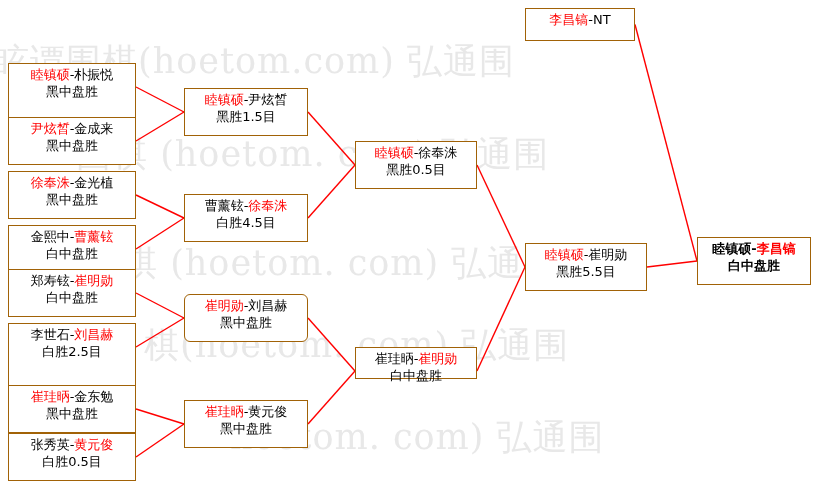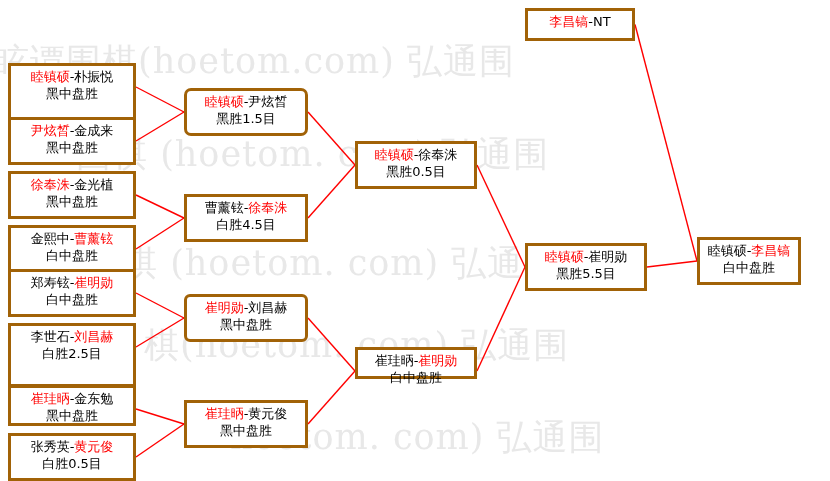--- a/index.html
+++ b/index.html
@@ -31,21 +31,21 @@
   }
   .lines {
     position: absolute;
     inset: 0;
     z-index: 2;
     pointer-events: none;
   }
   .node {
     position: absolute;
     z-index: 3;
-    border: 3px solid #a16207;
+    border: 1px solid #a16207;
     background: #ffffff;
     box-sizing: border-box;
     text-align: center;
     line-height: 1.28;
     font-size: 13px;
     color: #000000;
     padding: 3px 4px 4px 4px;
     white-space: nowrap;
   }
   .node .l1 { display: block; }
@@ -99,29 +99,29 @@
       <span class="l2"><span class="k">白中盘胜</span></span>
     </div>
     <div class="node" style="left: 8px; top: 269px; width: 128px; height: 48px;">
       <span class="l1"><span class="k">郑寿铉-</span><span class="r">崔明勋</span></span>
       <span class="l2"><span class="k">白中盘胜</span></span>
     </div>
     <div class="node" style="left: 8px; top: 323px; width: 128px; height: 64px;">
       <span class="l1"><span class="k">李世石-</span><span class="r">刘昌赫</span></span>
       <span class="l2"><span class="k">白胜2.5目</span></span>
     </div>
-    <div class="node" style="left: 8px; top: 385px; width: 128px; height: 41px;">
+    <div class="node" style="left: 8px; top: 385px; width: 128px; height: 48px;">
       <span class="l1"><span class="r">崔珪昞</span><span class="k">-金东勉</span></span>
       <span class="l2"><span class="k">黑中盘胜</span></span>
     </div>
     <div class="node" style="left: 8px; top: 433px; width: 128px; height: 48px;">
       <span class="l1"><span class="k">张秀英-</span><span class="r">黄元俊</span></span>
       <span class="l2"><span class="k">白胜0.5目</span></span>
     </div>
-    <div class="node" style="left: 184px; top: 88px; width: 124px; height: 48px; border-radius: 7px;">
+    <div class="node" style="left: 184px; top: 88px; width: 124px; height: 48px;">
       <span class="l1"><span class="r">睦镇硕</span><span class="k">-尹炫晳</span></span>
       <span class="l2"><span class="k">黑胜1.5目</span></span>
     </div>
     <div class="node" style="left: 184px; top: 194px; width: 124px; height: 48px;">
       <span class="l1"><span class="k">曹薰铉-</span><span class="r">徐奉洙</span></span>
       <span class="l2"><span class="k">白胜4.5目</span></span>
     </div>
     <div class="node" style="left: 184px; top: 294px; width: 124px; height: 48px; border-radius: 6px;">
       <span class="l1"><span class="r">崔明勋</span><span class="k">-刘昌赫</span></span>
       <span class="l2"><span class="k">黑中盘胜</span></span>
@@ -138,17 +138,17 @@
       <span class="l1"><span class="k">崔珪昞-</span><span class="r">崔明勋</span></span>
       <span class="l2"><span class="k">白中盘胜</span></span>
     </div>
     <div class="node" style="left: 525px; top: 243px; width: 122px; height: 48px; text-align: center;">
       <span class="l1"><span class="r">睦镇硕</span><span class="k">-崔明勋</span></span>
       <span class="l2"><span class="k">黑胜5.5目</span></span>
     </div>
     <div class="node" style="left: 525px; top: 8px; width: 110px; height: 33px;">
       <span class="l1"><span class="r">李昌镐</span><span class="k">-NT</span></span>
     </div>
-    <div class="node" style="left: 697px; top: 237px; width: 104px; height: 48px;">
+    <div class="node" style="left: 697px; top: 237px; width: 114px; height: 48px; font-weight: bold;">
       <span class="l1"><span class="k">睦镇硕-</span><span class="r">李昌镐</span></span>
       <span class="l2"><span class="k">白中盘胜</span></span>
     </div>
   </div>
 
 </body></html>

